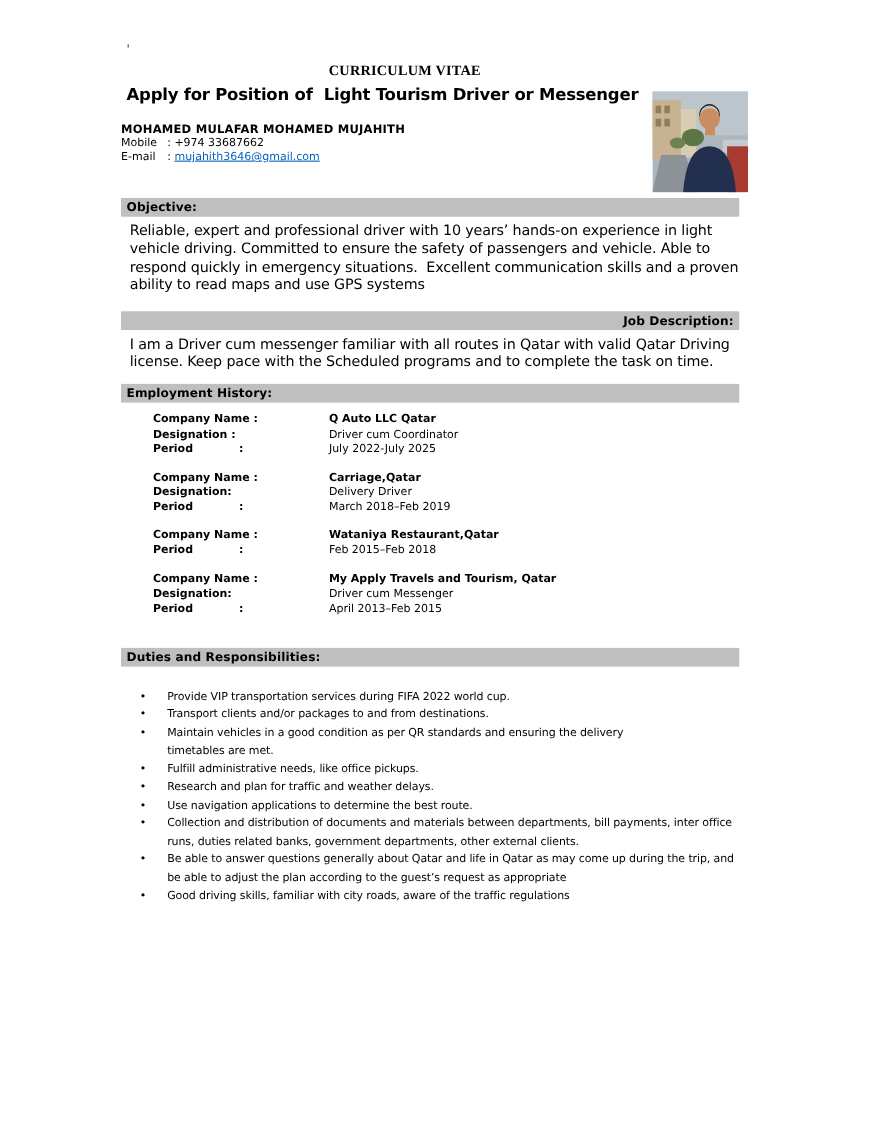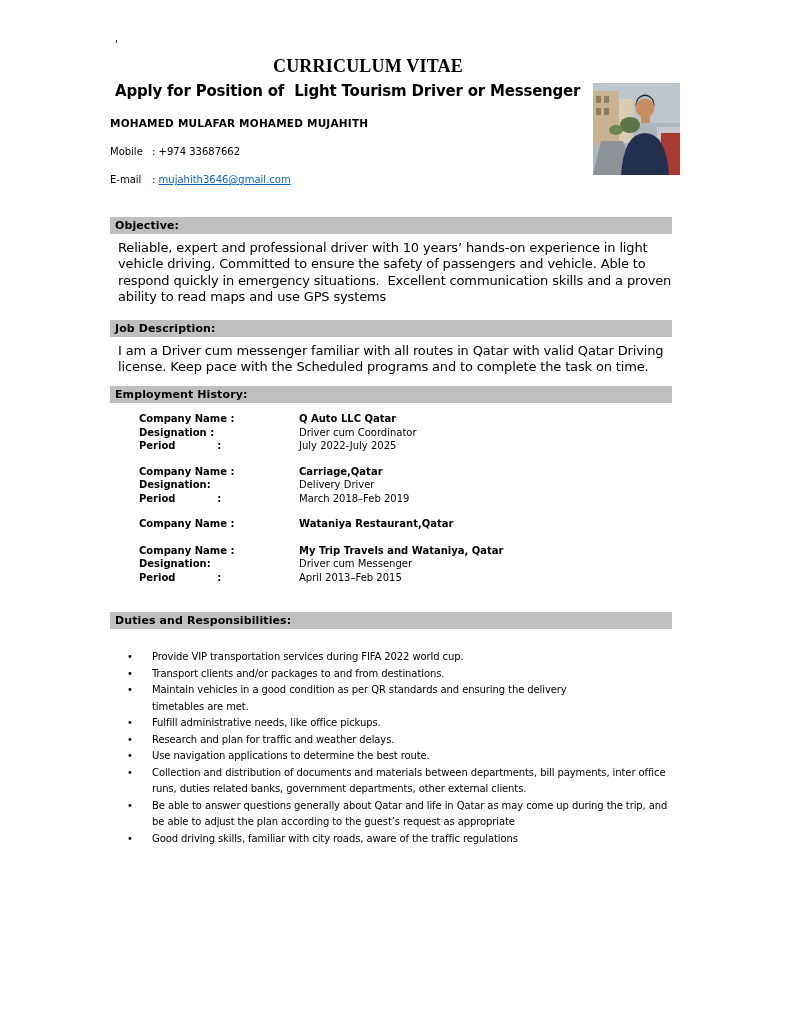--- a/index.html
+++ b/index.html
@@ -17,49 +17,49 @@
     position: absolute; left: 110px; top: 0; width: 562px;
   }
   .stray {
     position: absolute; left: 115px; top: 38px;
     font-size: 11px; color: #333;
   }
   .title {
     margin-top: 56px; margin-right: 46px;
     text-align: center;
     font-family: "Liberation Serif", serif;
-    font-weight: bold; font-size: 18px; letter-spacing: 0.2px;
+    font-weight: bold; font-size: 13px; letter-spacing: 0.2px;
   }
   .subtitle {
     margin-top: 5px; margin-left: 5px;
     font-weight: bold; font-size: 15px; white-space: pre;
     letter-spacing: -0.2px;
   }
   .name {
     margin-top: 17px;
     font-weight: bold; font-size: 10.5px; letter-spacing: 0.2px;
   }
-  .contact-line { margin-top: 17px; font-size: 10px; }
+  .contact-line { margin-top: 1px; font-size: 10px; }
   .c-label { display: inline-block; width: 42px; }
   .email-link {
     color: var(--link, #0563c1);
     text-decoration: underline; cursor: pointer;
   }
   .photo {
     position: absolute; left: 593px; top: 83px;
     width: 87px; height: 92px; overflow: hidden;
   }
   .photo svg { display: block; }
   .section-bar {
     background: var(--bar-bg, #bfbfbf);
     font-weight: bold; font-size: 11px;
     padding: 2px 5px; letter-spacing: 0.1px;
   }
   .bar-objective   { margin-top: 32px; }
-  .bar-job         { margin-top: 14px; }
+  .bar-job         { margin-top: 14px; text-align: right; }
   .bar-employment  { margin-top: 11px; }
   .bar-duties      { margin-top: 28px; }
   .section-body {
     margin-top: 6px; padding-left: 8px;
     font-size: 13px; line-height: 16.4px;
     letter-spacing: -0.15px; white-space: pre-wrap;
   }
   .emp-entry { margin-top: 12px; padding-left: 8px; font-size: 10px; line-height: 13.5px; }
   .emp-entry.first { margin-top: 9px; }
   .emp-entry.last-gap { margin-top: 13px; }
@@ -136,24 +136,25 @@
     </div>
 
     <div class="emp-entry">
       <div><span class="emp-label">Company Name :</span><span class="emp-value bold">Carriage,Qatar</span></div>
       <div><span class="emp-label">Designation:</span><span class="emp-value">Delivery Driver</span></div>
       <div><span class="emp-label">Period            :</span><span class="emp-value">March 2018–Feb 2019</span></div>
     </div>
 
     <div class="emp-entry">
       <div><span class="emp-label">Company Name :</span><span class="emp-value bold">Wataniya Restaurant,Qatar</span></div>
+      <div><span class="emp-label">Period            :</span><span class="emp-value">Feb 2015–Feb 2018</span></div>
     </div>
 
     <div class="emp-entry last-gap">
-      <div><span class="emp-label">Company Name :</span><span class="emp-value bold">My Trip Travels and Wataniya, Qatar</span></div>
+      <div><span class="emp-label">Company Name :</span><span class="emp-value bold">My Apply Travels and Tourism, Qatar</span></div>
       <div><span class="emp-label">Designation:</span><span class="emp-value">Driver cum Messenger</span></div>
       <div><span class="emp-label">Period            :</span><span class="emp-value">April 2013–Feb 2015</span></div>
     </div>
 
     <div class="section-bar bar-duties">Duties and Responsibilities:</div>
 
     <ul class="duties-list">
       <li class="duty">
           <span class="bullet">•</span>
           <span class="duty-text">Provide VIP transportation services during FIFA 2022 world cup.</span>

